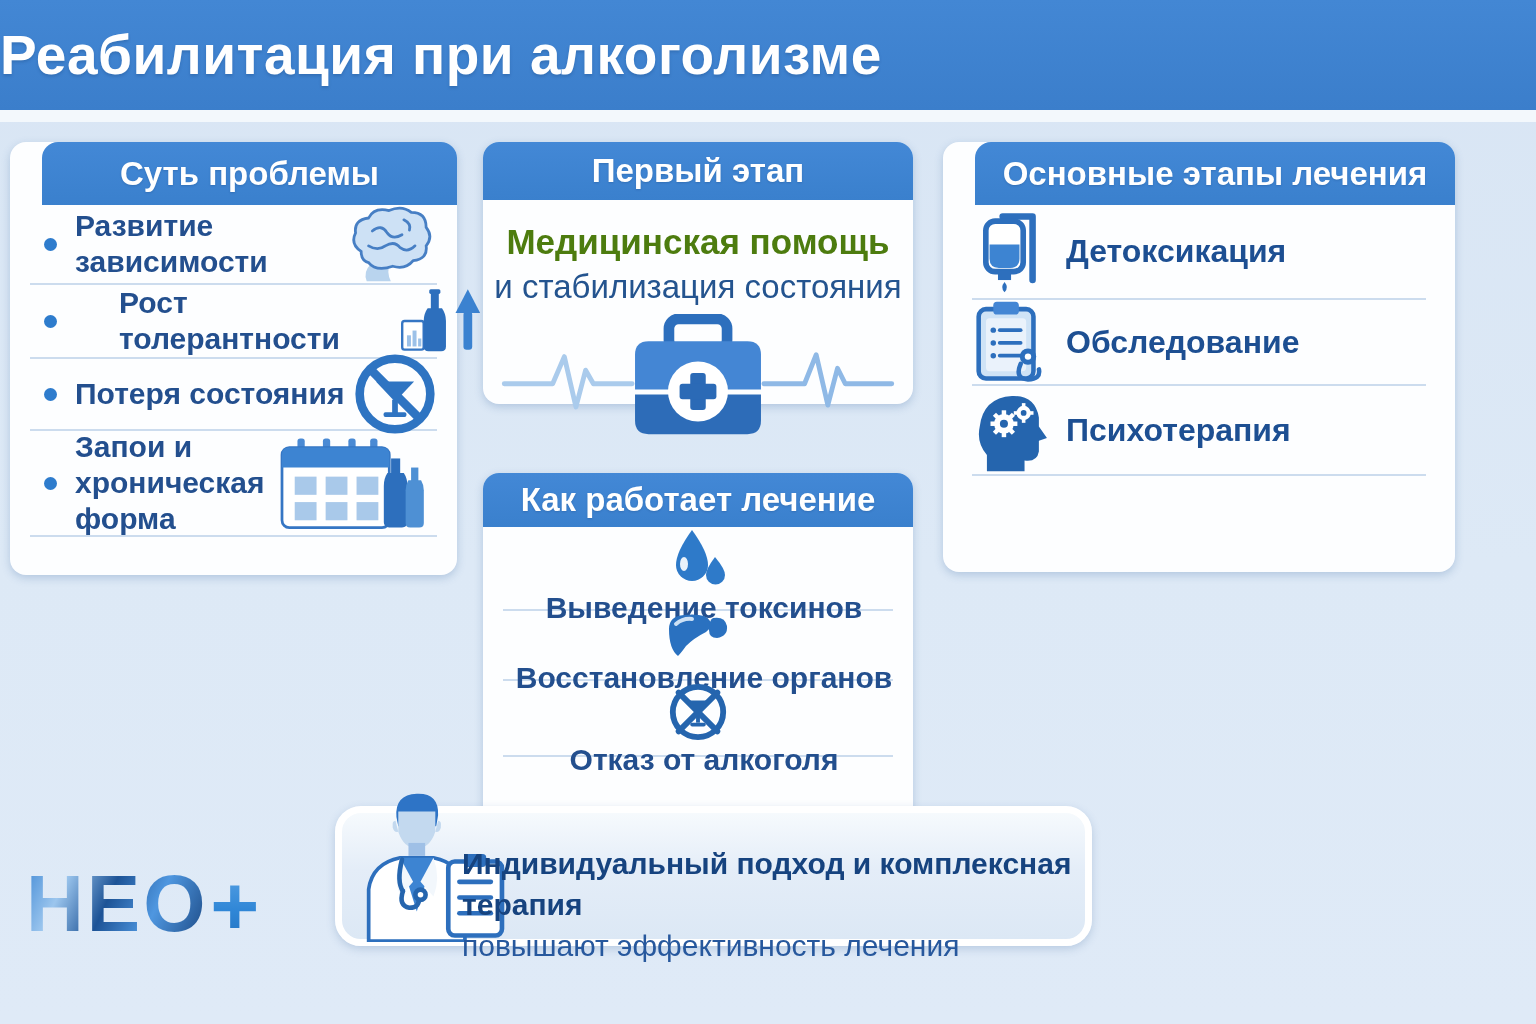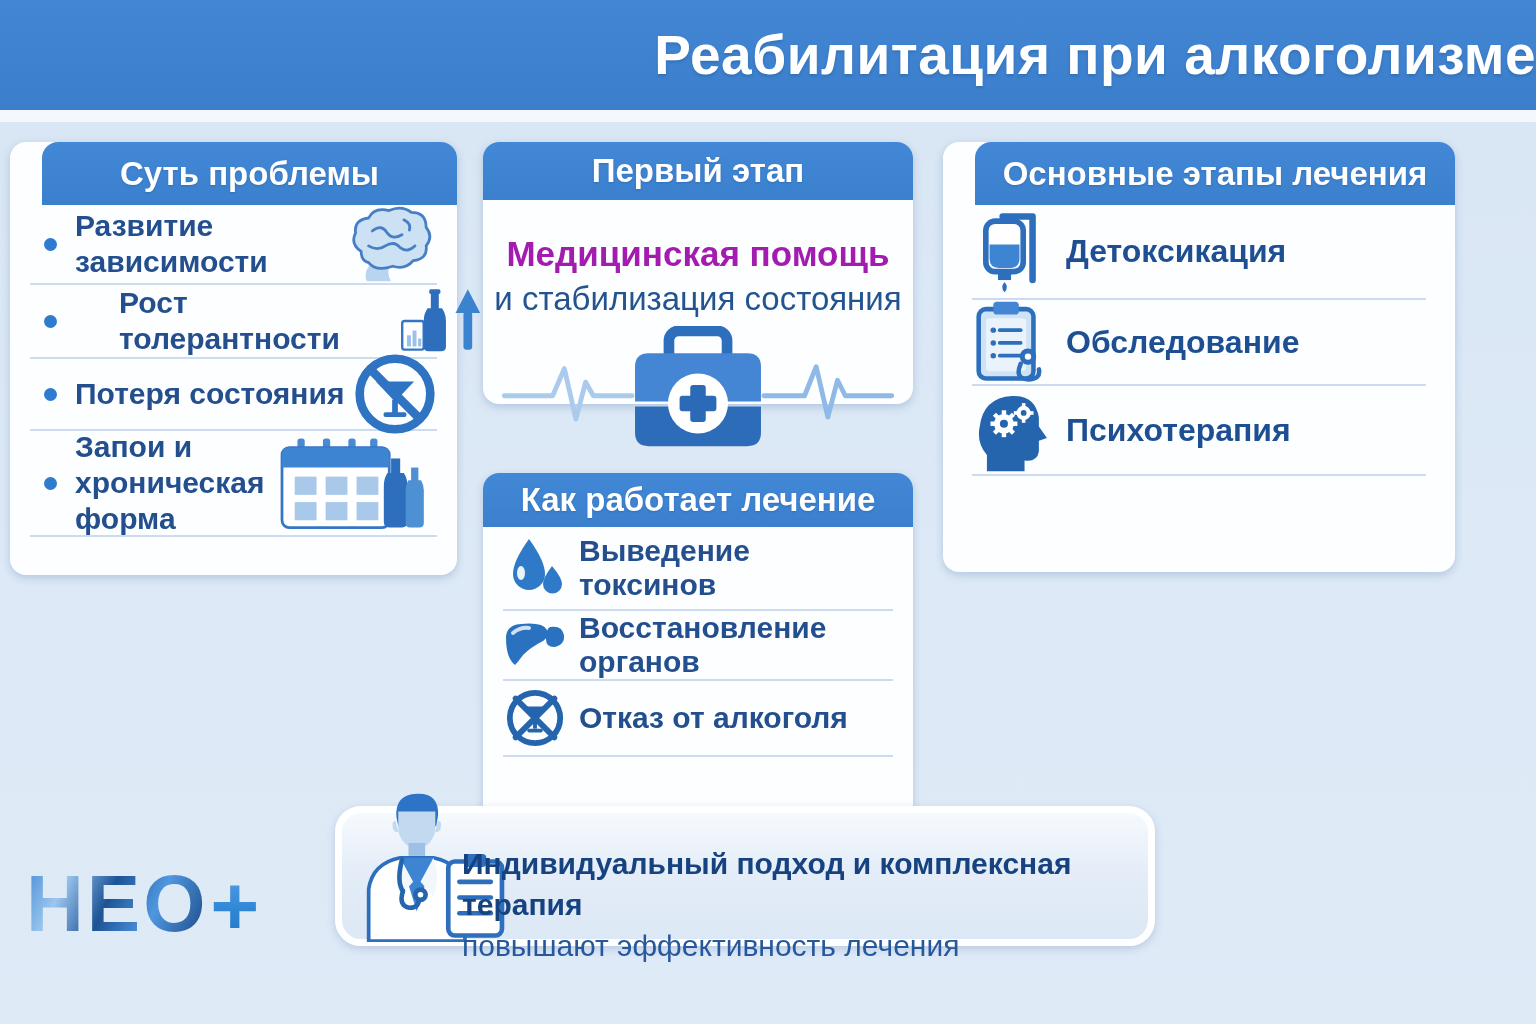--- a/index.html
+++ b/index.html
@@ -5,21 +5,21 @@
   * { margin:0; padding:0; box-sizing:border-box; }
   html,body { width:1536px; height:1024px; }
   body { font-family:"Liberation Sans","DejaVu Sans",sans-serif; }
 
   .page { position:relative; width:1536px; height:1024px; overflow:hidden;
           background:linear-gradient(180deg,#d8e5f4 0%,#dde9f6 55%,#dfeaf7 100%); }
 
   
   .topbar { position:absolute; left:0; top:0; width:1536px; height:110px;
             background:linear-gradient(180deg,#4387d4 0%,#3b7ecb 100%);
-            display:flex; align-items:center; justify-content:flex-end; }
+            display:flex; align-items:center; justify-content:flex-start; }
   .topbar h1 { color:#ffffff; font-size:55px; font-weight:700; letter-spacing:0.5px;
                text-shadow:0 2px 3px rgba(20,60,110,0.25); }
   .top-strip { position:absolute; left:0; top:110px; width:1536px; height:12px; background:#f3f8fc; }
 
   
   .card { position:absolute; background:#fdfeff; border-radius:16px;
           box-shadow:0 3px 8px rgba(70,110,165,0.28); }
   .card-head { background:linear-gradient(180deg,#4388d6 0%,#3a80cd 100%);
                border-radius:16px 16px 0 0; display:flex; align-items:center; justify-content:center; }
   .card-head span { color:#ffffff; font-size:33px; font-weight:700;
@@ -38,39 +38,39 @@
 
   
   .p-row { display:flex; align-items:center; border-bottom:2px solid #ccdcee; }
   .p-row1 { height:80px; } .p-row2 { height:74px;gap:44px; } .p-row3 { height:72px; } .p-row4 { height:106px; }
   .bullet { width:13px; height:13px; border-radius:50%; background:#2e7ccd; margin:0 18px 0 14px; flex:none; }
   .p-label { font-size:30px; font-weight:700; color:#234f8e; flex:1; line-height:1.2; }
   .p-label.wrap { max-width:196px; }
   .p-row svg { flex:none; }
 
   
-  .fs-line1 { margin-top:34px; text-align:center; font-size:35px; font-weight:700; color:#a21caf; }
+  .fs-line1 { margin-top:22px; text-align:center; font-size:35px; font-weight:700; color:#4d7c0f; }
   .fs-line2 { margin-top:6px;  text-align:center; font-size:33px; font-weight:400; color:#24548f; }
   .fs-icon  { display:block; margin:8px auto 0 auto; }
 
   
-  .h-row { display:flex; align-items:center; border-bottom:2px solid #ccdcee; }
+  .h-row { display:flex; align-items:center; border-bottom:2px solid #ccdcee;flex-direction:column; }
   .h-row1 { height:84px; } .h-row2 { height:70px; } .h-row3 { height:76px; }
   .h-icon { width:64px; flex:none; display:flex; justify-content:center; align-items:center; }
   .h-label { font-size:30px; font-weight:700; color:#234f8e; margin-left:12px; }
 
   
   .card-stages .card-body { padding:0 29px; }
   .s-row { display:flex; align-items:center; border-bottom:2px solid #ccdcee; }
   .s-row1 { height:95px; } .s-row2 { height:86px; } .s-row3 { height:90px; } .s-row4 { height:92px; border-bottom:none; }
   .s-icon { width:80px; flex:none; display:flex; justify-content:center; align-items:center; }
   .s-label { font-size:32px; font-weight:700; color:#1d4f92; margin-left:14px; }
 
   
-  .banner { position:absolute; left:335px; top:806px; width:820px; height:140px;
+  .banner { position:absolute; left:335px; top:806px; width:757px; height:140px;
             border:7px solid #ffffff; border-radius:26px;
             background:linear-gradient(180deg,#f6fafd 0%,#e4edf8 45%,#dce8f5 100%);
             box-shadow:0 3px 8px rgba(70,110,165,0.25); }
   .doctor { position:absolute; left:10px; top:-21px; }
   .banner-text { position:absolute; left:120px; top:30px; }
   .bt-bold   { font-size:30px; font-weight:700; color:#16437f; line-height:41px; }
   .bt-normal { font-size:30px; font-weight:400; color:#27589d; line-height:41px; }
 
   
   .logo { position:absolute; left:26px; top:858px; display:flex; align-items:flex-start; }

